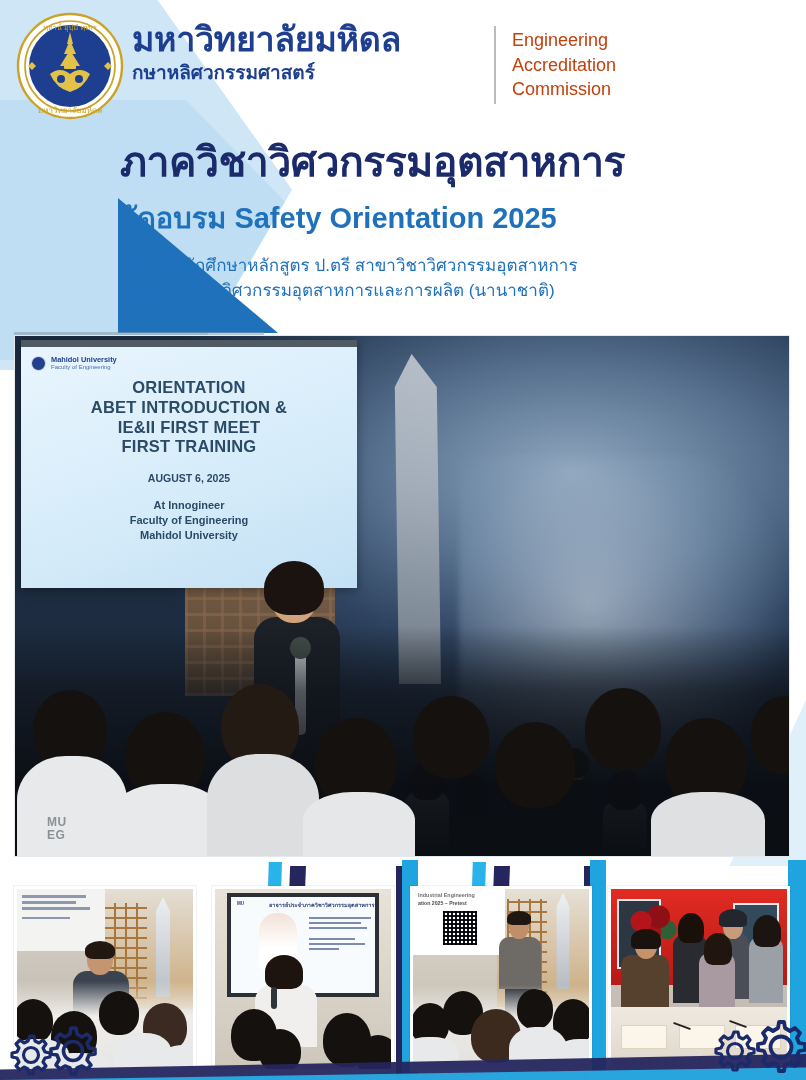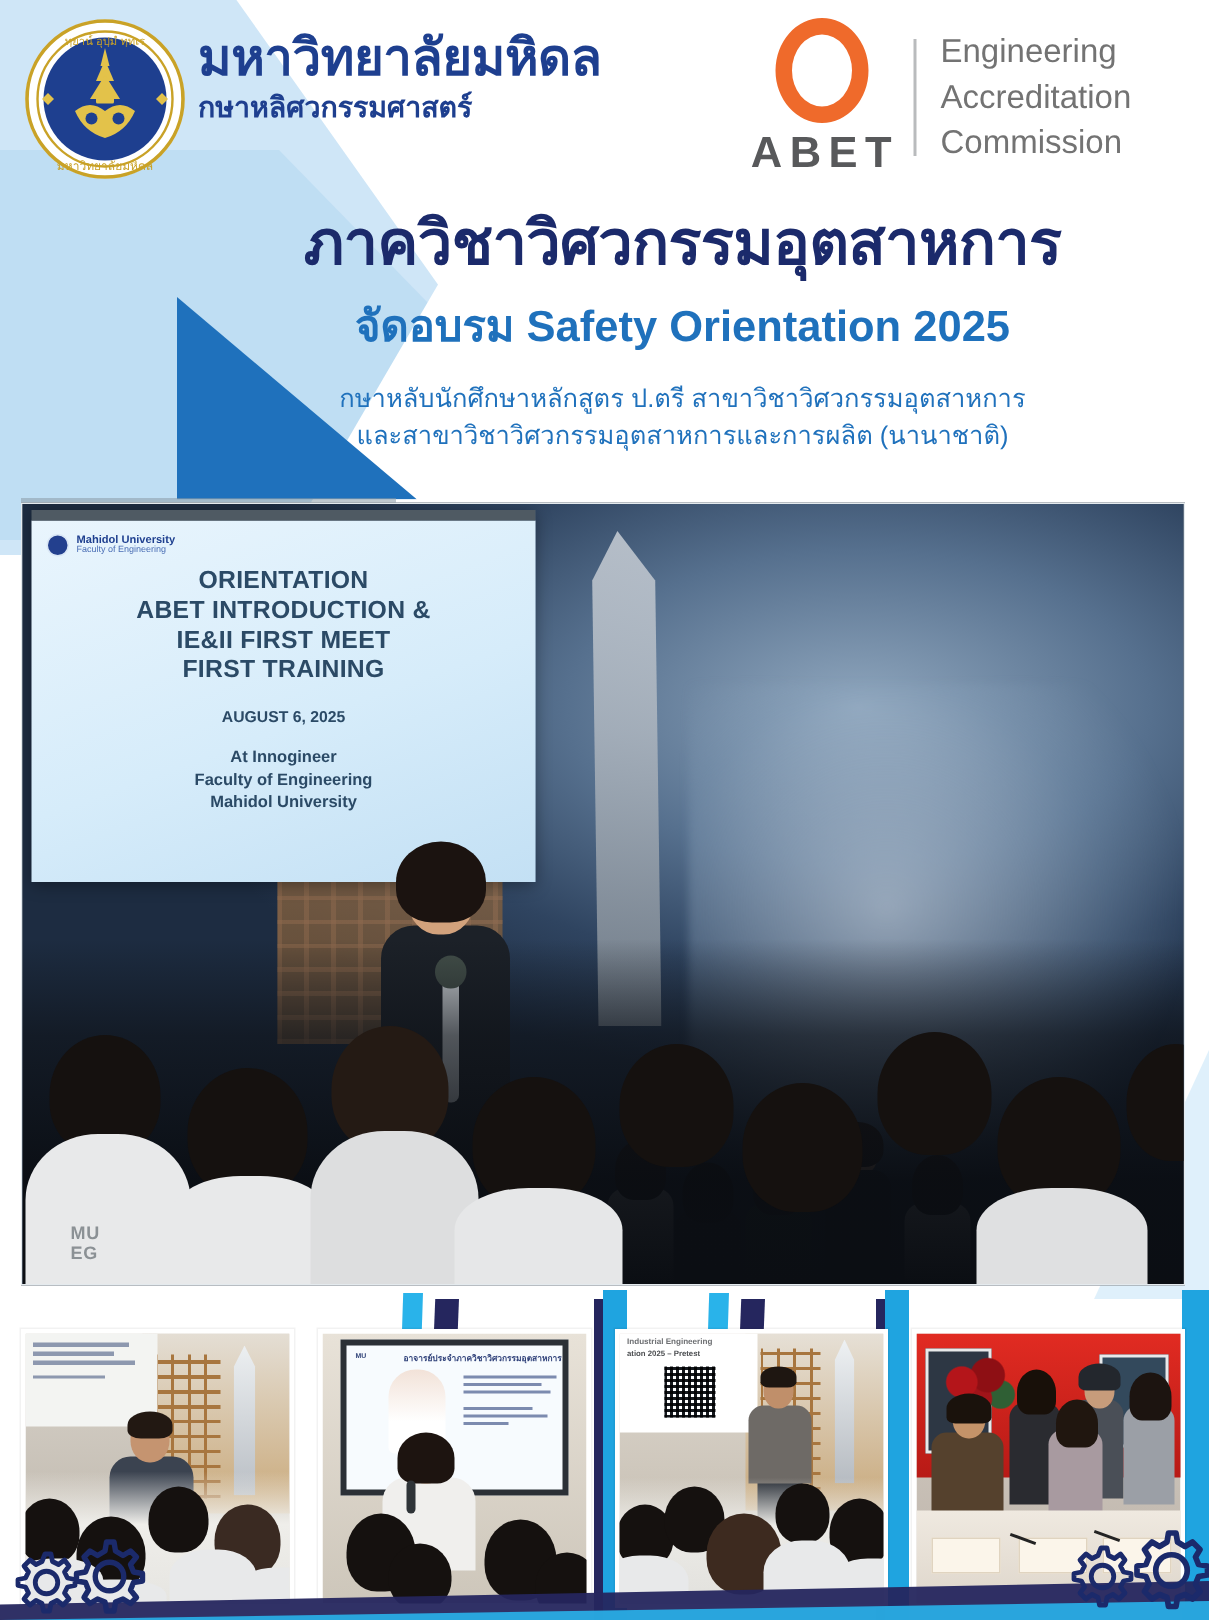--- a/index.html
+++ b/index.html
@@ -113,26 +113,26 @@
     margin:0 auto 4px auto;
   }
   .abet-word{
     text-align:center; font-size:29px; font-weight:700; color:#58595b;
     letter-spacing:5px; padding-left:5px;
   }
   .abet-divider{
     width:2px; height:78px; background:#b9bbbd; margin:0 16px 0 4px;
   }
   .abet-lines{
-    font-size:22px; line-height:1.38; color:#737373; font-weight:400;
+    font-size:18px; line-height:1.38; color:#c2410c; font-weight:400;
   }
 
   
   .title-block{
-    position:absolute; right:16px; top:138px; width:670px; text-align:center;
+    position:absolute; right:16px; top:138px; width:670px; text-align:left;
   }
   .t-main{
     font-size:41px; font-weight:800; color:#1b2a6b; line-height:1.18;
     letter-spacing:-.5px;
   }
   .t-sub{
     font-size:29px; font-weight:700; color:#1f71bc; line-height:1.3;
     margin-top:14px;
   }
   .t-note{
@@ -350,24 +350,20 @@
         <polygon points="90,56 94,52 98,56 94,60" fill="#e3c24a"></polygon>
       </svg>
     </div>
 
     <div class="mu-text">
       <div class="mu-title">มหาวิทยาลัยมหิดล</div>
       <div class="mu-sub">กษาหลิศวกรรมศาสตร์</div>
     </div>
 
     <div class="abet-wrap">
-      <div class="abet-mark">
-        <div class="abet-ring"></div>
-        <div class="abet-word">ABET</div>
-      </div>
       <div class="abet-divider"></div>
       <div class="abet-lines">
         <div>Engineering</div>
         <div>Accreditation</div>
         <div>Commission</div>
       </div>
     </div>
   </div>
 
   <div class="title-block">

